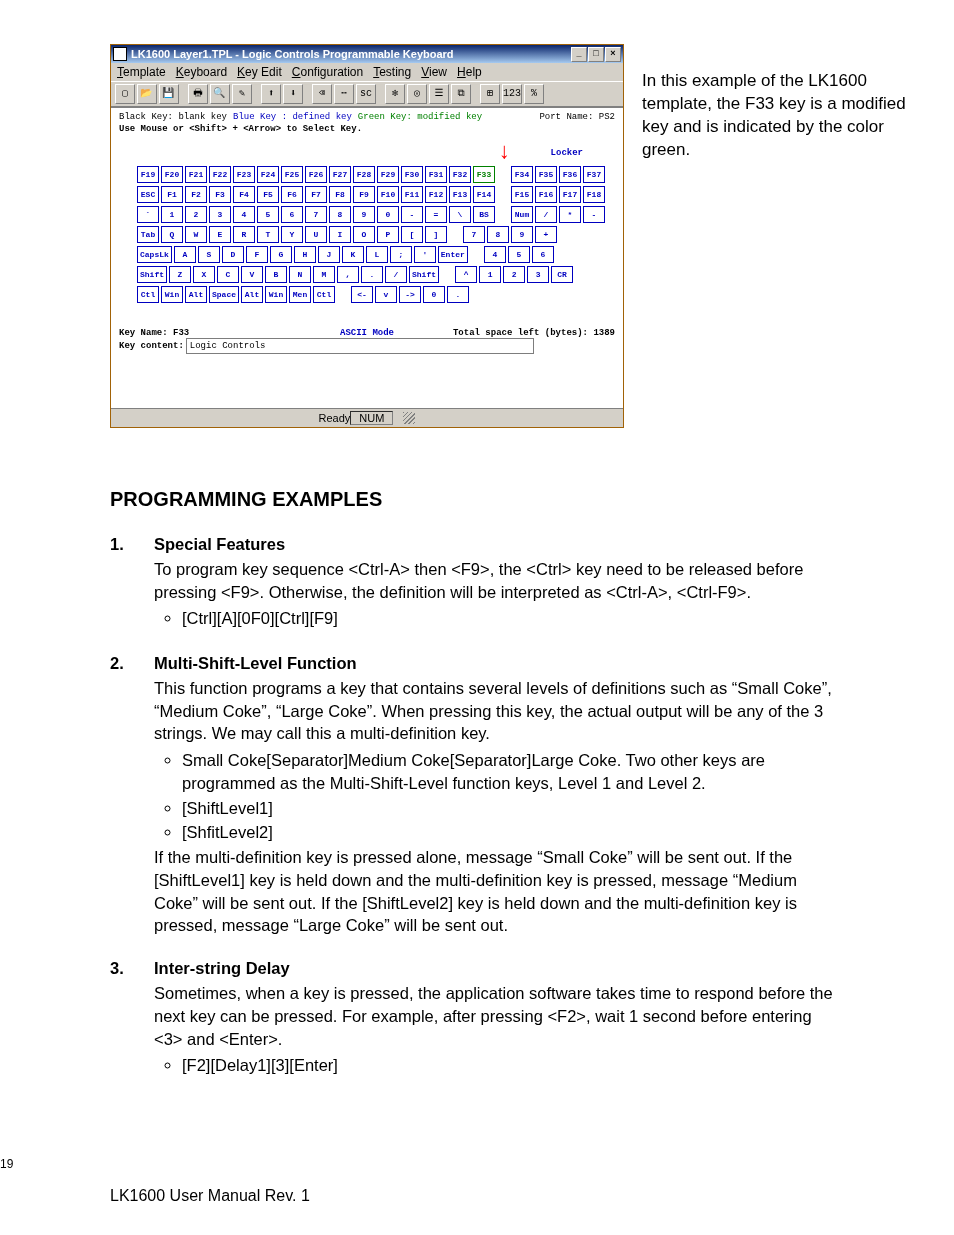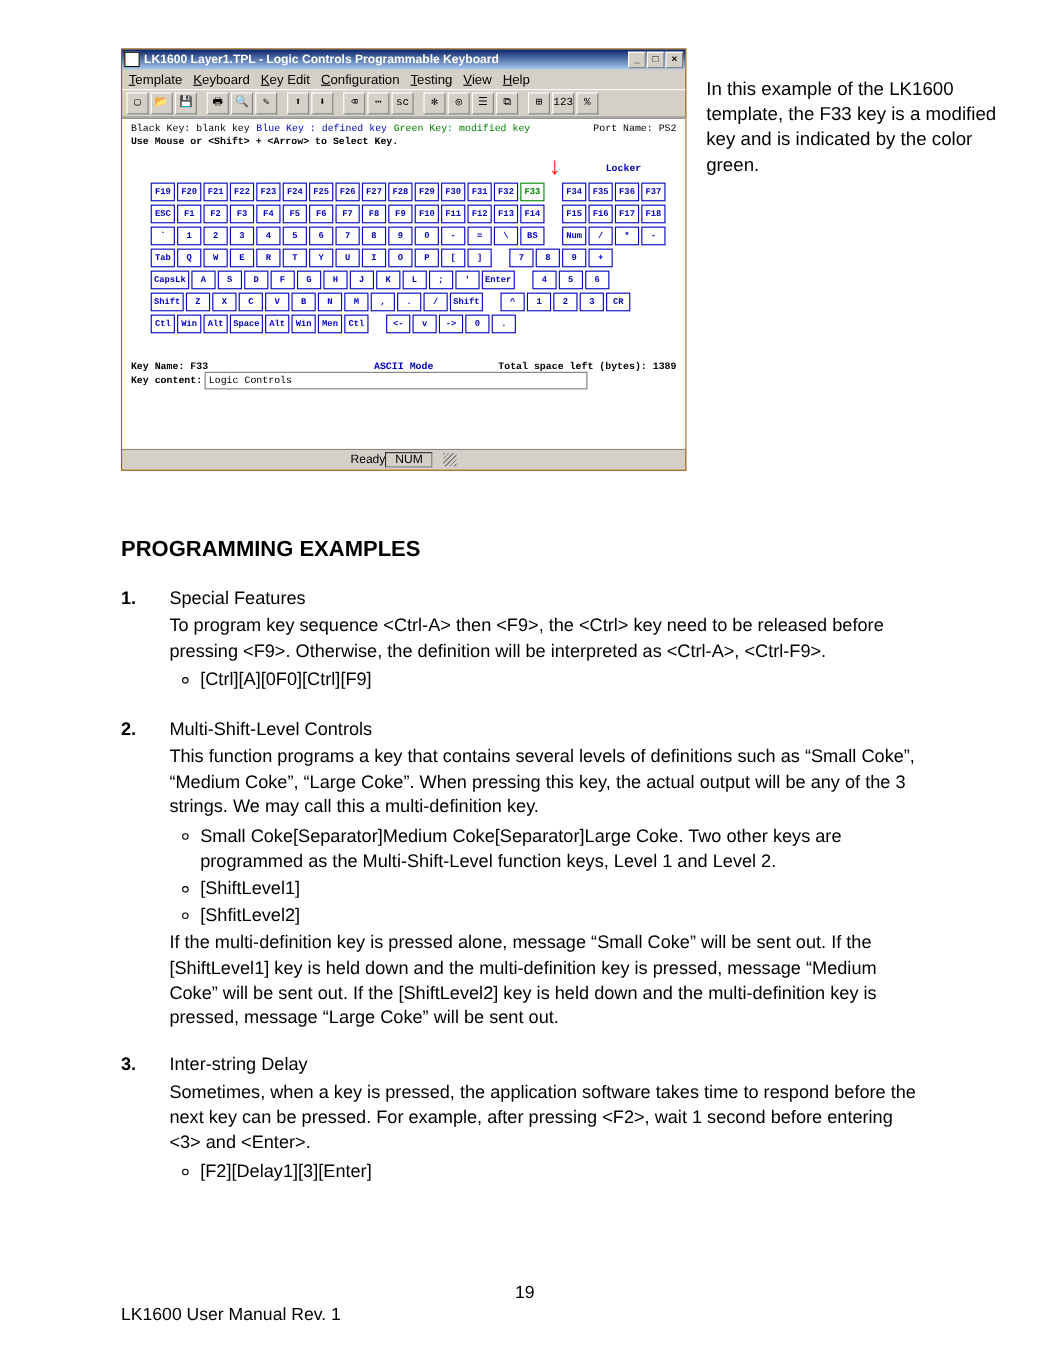--- a/index.html
+++ b/index.html
@@ -37,26 +37,26 @@
   .kcbox{border:1px solid #7d7d7d;background:#fff;padding:0 3px;min-width:340px;height:14px;line-height:14px;font-weight:normal}
   .statusbar{display:flex;justify-content:center;align-items:center;height:18px;border-top:1px solid #808080;padding:0 4px;font-family:Tahoma,Arial,sans-serif;font-size:11px}
   .stat-num{border:1px inset #808080;padding:0 8px;margin-right:10px}
   .grip{width:12px;height:12px;background:repeating-linear-gradient(135deg,#808080 0 1px,transparent 1px 3px)}
   
   h2{font-size:20px;font-weight:bold;margin:60px 0 22px}
   ol.ex{list-style:none;padding:0;margin:0;font-size:16.5px;line-height:1.38}
   ol.ex>li{display:flex;margin-bottom:20px}
   ol.ex .num{flex:0 0 44px;font-weight:bold}
   ol.ex .body{flex:1}
-  ol.ex .title{font-weight:normal;margin-bottom:2px}
+  ol.ex .title{font-weight:bold;margin-bottom:2px}
   ul.b{margin:4px 0 0 0;padding-left:28px}
   ul.b li{margin:0 0 2px}
   .footer{position:absolute;bottom:30px;left:0;right:0}
-  .pageno{text-align:center;font-size:16px}
-  .footnote{font-size:16px;padding-left:110px;margin-top:2px}
+  .pageno{text-align:left;font-size:12px}
+  .footnote{font-size:16px;padding-left:110px;margin-top:16px}
 </style>
 </head>
 <body>
 
 <div class="page">
   <div class="top-row">
     <div class="img-col">
 
       <div class="win">
         <div class="titlebar">
@@ -298,21 +298,21 @@
             <div class="title">Special Features</div>
             <div>To program key sequence &lt;Ctrl-A&gt; then &lt;F9&gt;, the &lt;Ctrl&gt; key need to be released before pressing &lt;F9&gt;. Otherwise, the definition will be interpreted as &lt;Ctrl-A&gt;, &lt;Ctrl-F9&gt;.</div>
             <ul class="b">
               <li>[Ctrl][A][0F0][Ctrl][F9]</li>
             </ul>
           </div>
         </li>
         <li>
           <div class="num">2.</div>
           <div class="body">
-            <div class="title">Multi-Shift-Level Controls</div>
+            <div class="title">Multi-Shift-Level Function</div>
             <div>This function programs a key that contains several levels of definitions such as “Small Coke”, “Medium Coke”, “Large Coke”. When pressing this key, the actual output will be any of the 3 strings. We may call this a multi-definition key.</div>
             <ul class="b">
               <li>Small Coke[Separator]Medium Coke[Separator]Large Coke. Two other keys are programmed as the Multi-Shift-Level function keys, Level 1 and Level 2.</li>
               <li>[ShiftLevel1]</li>
               <li>[ShfitLevel2]</li>
             </ul>
             <div>If the multi-definition key is pressed alone, message “Small Coke” will be sent out. If the [ShiftLevel1] key is held down and the multi-definition key is pressed, message “Medium Coke” will be sent out. If the [ShiftLevel2] key is held down and the multi-definition key is pressed, message “Large Coke” will be sent out.</div>
           </div>
         </li>
         <li>

